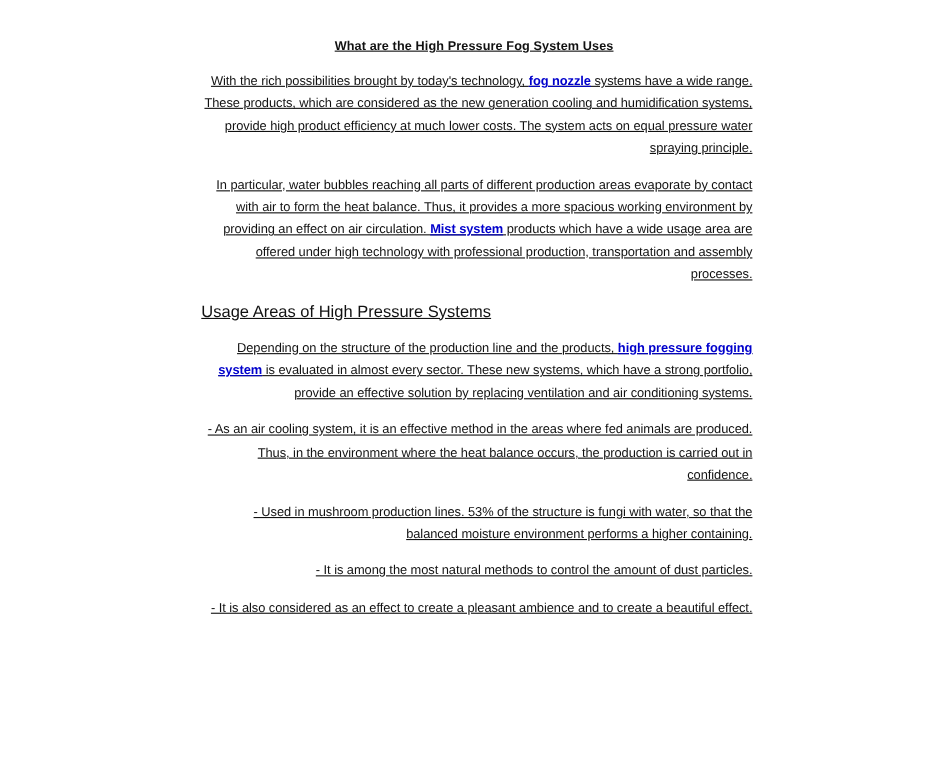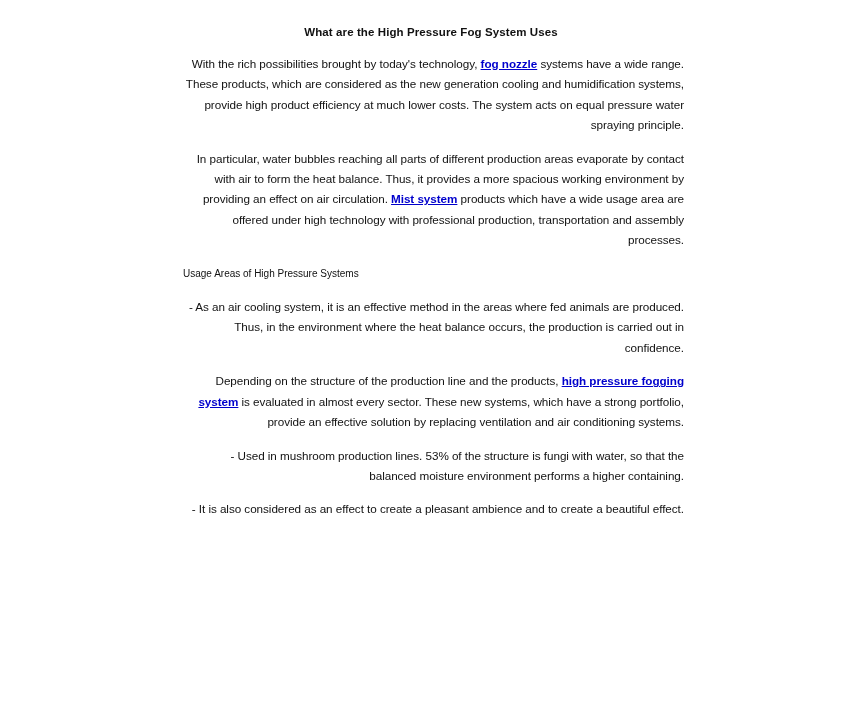--- a/index.html
+++ b/index.html
@@ -16,22 +16,23 @@
   }
   .page {
     position: relative;
     width: 860px;
     height: 705px;
     background: #ffffff;
   }
   .doc {
     position: absolute;
     left: 178px;
-    top: 26px;
+    top: 36px;
     width: 506px;
+    text-decoration: underline;
   }
   .title {
     font-size: 11.5px;
     font-weight: bold;
     text-align: center;
     letter-spacing: 0.1px;
     margin: 0 0 16px 0;
     color: #111111;
   }
   p.para {
@@ -39,21 +40,21 @@
     line-height: 20.4px;
     margin: 0 0 13px 0;
     text-align: right;
     color: #111111;
     letter-spacing: -0.05px;
   }
   p.indent {
     text-indent: 10px;
   }
   p.heading {
-    font-size: 10px;
+    font-size: 15px;
     line-height: 20.4px;
     margin: 0 0 13px 0;
     text-indent: 5px;
     color: #111111;
   }
   p.bullet {
     text-indent: 6px;
   }
   a.link {
     color: #0000cc;
@@ -64,20 +65,21 @@
 </head>
 <body>
 
 <div class="page">
   <div class="doc">
     <div class="title">What are the High Pressure Fog System Uses</div>
     <div id="paragraphs">
         <p class="para"><span>With the rich possibilities brought by today's technology, </span><a class="link" href="#">fog nozzle</a><span> systems have a wide range. These products, which are considered as the new generation cooling and humidification systems, provide high product efficiency at much lower costs. The system acts on equal pressure water spraying principle.</span></p>
         <p class="para indent"><span>In particular, water bubbles reaching all parts of different production areas evaporate by contact with air to form the heat balance. Thus, it provides a more spacious working environment by providing an effect on air circulation. </span><a class="link" href="#">Mist system</a><span> products which have a wide usage area are offered under high technology with professional production, transportation and assembly processes.</span></p>
         <p class="heading"><span>Usage Areas of High Pressure Systems</span></p>
+        <p class="para indent"><span>Depending on the structure of the production line and the products, </span><a class="link" href="#">high pressure fogging system</a><span> is evaluated in almost every sector. These new systems, which have a strong portfolio, provide an effective solution by replacing ventilation and air conditioning systems.</span></p>
         <p class="para bullet"><span>- As an air cooling system, it is an effective method in the areas where fed animals are produced. Thus, in the environment where the heat balance occurs, the production is carried out in confidence.</span></p>
-        <p class="para indent"><span>Depending on the structure of the production line and the products, </span><a class="link" href="#">high pressure fogging system</a><span> is evaluated in almost every sector. These new systems, which have a strong portfolio, provide an effective solution by replacing ventilation and air conditioning systems.</span></p>
         <p class="para bullet"><span>- Used in mushroom production lines. 53% of the structure is fungi with water, so that the balanced moisture environment performs a higher containing.</span></p>
+        <p class="para bullet"><span>- It is among the most natural methods to control the amount of dust particles.</span></p>
         <p class="para bullet"><span>- It is also considered as an effect to create a pleasant ambience and to create a beautiful effect.</span></p>
         <p class="para bullet"></p>
       </div>
   </div>
 </div>
 
 </body></html>

